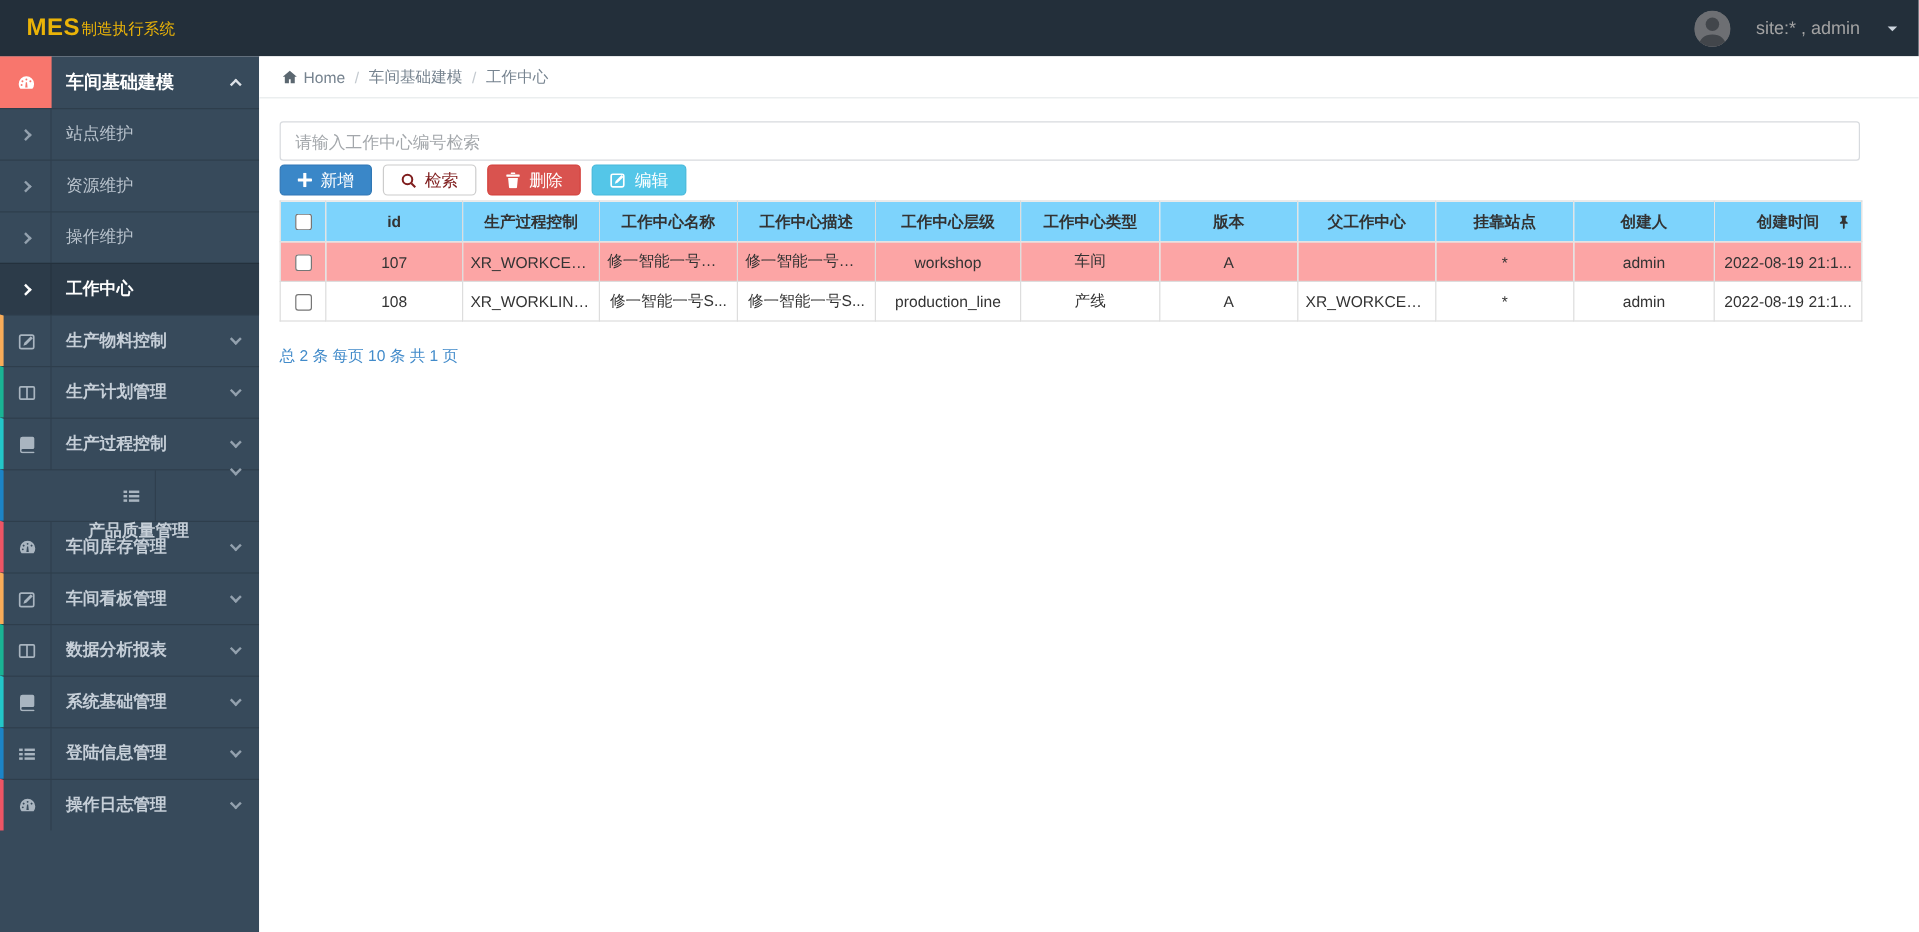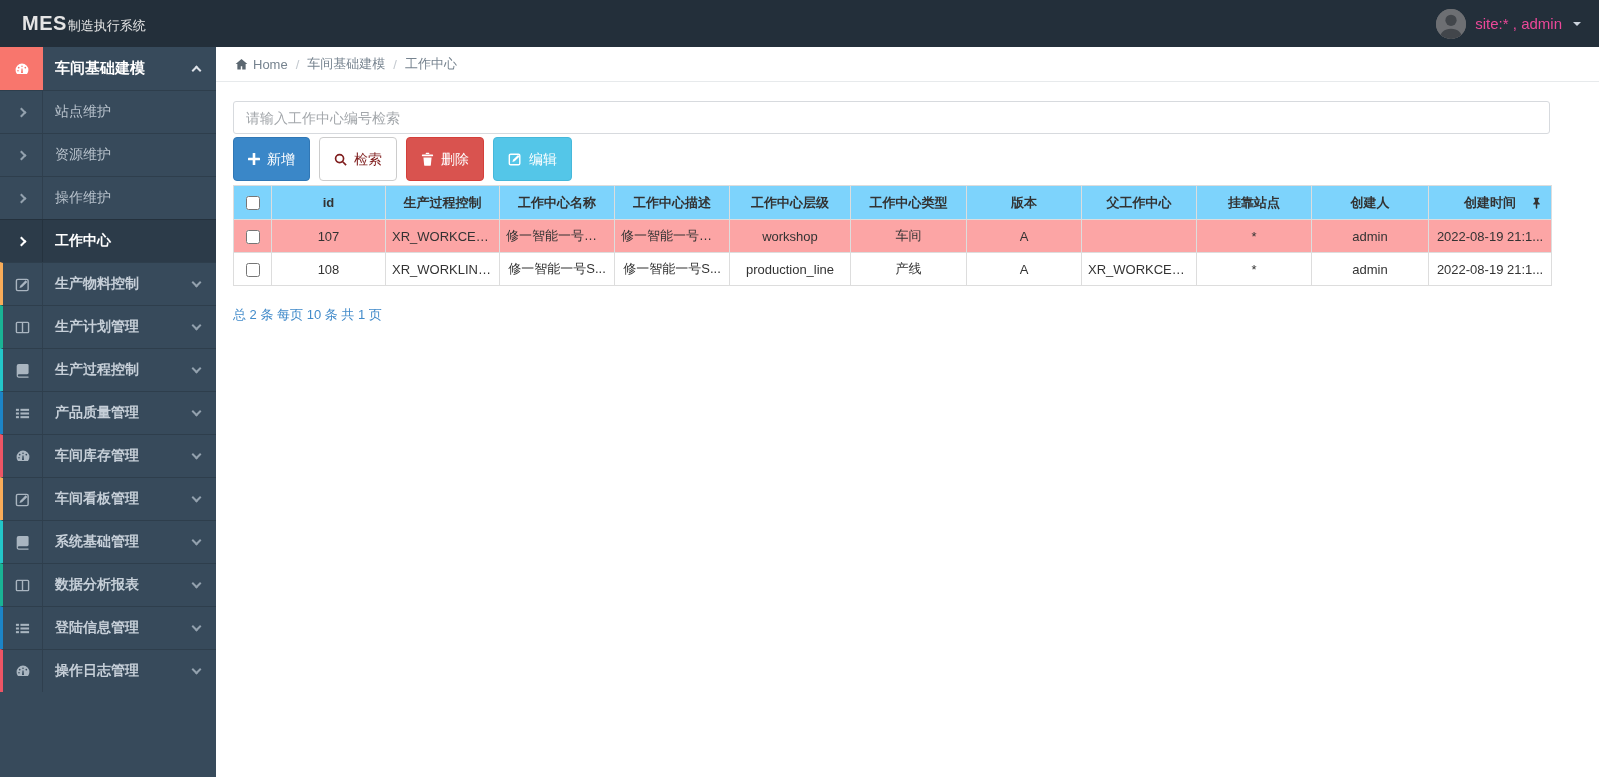--- a/index.html
+++ b/index.html
@@ -9,24 +9,24 @@
     --active-page:#428bca;
     --sidebar-active-highlight:#f8766d;
     --navbar-bg:#232f3a;
     --sidebar-bg:#374a5b;
   }
   *{box-sizing:border-box;margin:0;padding:0}
   html,body{width:1599px;height:777px;overflow:hidden;font-family:"Liberation Sans","DejaVu Sans",sans-serif;background:#fff}
 
   
   .navbar{height:47px;background:var(--navbar-bg);display:flex;align-items:center;justify-content:space-between;padding:0 18px 0 22px}
-  .logo{display:flex;align-items:flex-end;color:#e5e5e5;cursor:default}
+  .logo{display:flex;align-items:center;color:#eab308;cursor:default}
   .logo-mes{font-size:20px;font-weight:bold;letter-spacing:.5px}
   .logo-cn{font-size:13px;font-weight:normal;margin-left:1px}
-  .userbox{display:flex;align-items:center;gap:9px;color:#ec4899;font-size:15px;cursor:pointer}
+  .userbox{display:flex;align-items:center;gap:21px;color:#a3a3a3;font-size:15px;cursor:pointer}
   .avatar{width:30px;height:30px;border-radius:50%;overflow:hidden;flex:0 0 auto;background:#6d6f73}
   .caret{width:0;height:0;border-left:4px solid transparent;border-right:4px solid transparent;border-top:4px solid #ccd4dd;margin-left:2px}
 
   
   .sidebar{position:absolute;top:47px;left:0;width:216px;bottom:0;background:var(--sidebar-bg)}
   .side-item{display:flex;align-items:center;height:43px;border-top:1px solid rgba(0,0,0,.16);cursor:pointer;position:relative}
   .side-item:first-child{border-top:none}
   .side-icon{width:43px;height:100%;flex:0 0 auto;display:flex;align-items:center;justify-content:center;border-right:1px solid rgba(0,0,0,.14);color:#a9b5c0}
   .side-label{margin-left:12px;font-size:14px;color:#b9c3cd;white-space:nowrap}
   .side-item.group{border-left:3px solid transparent}
@@ -50,21 +50,21 @@
   .crumb{cursor:pointer}
   .crumb.current{cursor:default}
   .crumb-sep{margin:0 8px;color:#c3c9cf}
   .home-ic{color:#5b6770;margin-right:5px;display:inline-flex}
   .content{padding:19px 49px 0 17px}
 
   .search-input{width:100%;height:33px;border:1px solid #d7dade;border-radius:3px;padding:0 12px;font-size:14px;color:#555;outline:none;font-family:inherit}
   .search-input::placeholder{color:#a3a7ab}
 
   .toolbar{margin-top:3px;display:flex}
-  .btn{height:44px;padding:0 14px;border-radius:4px;border:1px solid transparent;font-size:14px;display:inline-flex;align-items:center;gap:7px;font-family:inherit;cursor:pointer;line-height:1}
+  .btn{height:26px;padding:0 14px;border-radius:4px;border:1px solid transparent;font-size:14px;display:inline-flex;align-items:center;gap:7px;font-family:inherit;cursor:pointer;line-height:1}
   .btn + .btn{margin-left:9px}
   .btn-primary{background:var(--primary-button);border-color:#3077b5;color:#fff}
   .btn-default{background:#fff;border-color:#ccc;color:#7f1d1d}
   .btn-danger{background:var(--danger-button);border-color:#d43f3a;color:#fff}
   .btn-info{background:var(--info-button);border-color:#46b8da;color:#fff}
 
   .grid{width:100%;border-collapse:collapse;table-layout:fixed;margin-top:4px;font-size:13px;color:#333}
   .grid th,.grid td{border:1px solid #ddd;text-align:center;overflow:hidden;white-space:nowrap;text-overflow:ellipsis;padding:0 6px}
   .grid th{height:34px;font-weight:bold;background:#7dd3fc;position:relative}
   .grid td{height:33px}
@@ -157,21 +157,21 @@
       </div>
       <div class="side-item group" style="border-left-color: rgb(35, 198, 200);">
         <span class="side-icon">
           <svg width="15" height="15" viewBox="0 0 16 16" fill="currentColor">
             <path d="M4 1h9a1.5 1.5 0 0 1 1.5 1.5v8A1.5 1.5 0 0 1 13 12H4.2a1.2 1.2 0 0 0 0 2.4H14a.6.6 0 0 1 0 1.2H4.2A2.4 2.4 0 0 1 1.8 13V3.2A2.2 2.2 0 0 1 4 1z"></path>
           </svg>
         </span>
         <span class="side-label">生产过程控制</span>
         <i class="chev down trail"></i>
       </div>
-      <div class="side-item group" style="border-left-color: rgb(28, 132, 198);">
+      <div class="side-item group" style="border-left-color: rgb(28, 132, 198); flex-direction: column;">
         <span class="side-icon">
           <svg width="15" height="15" viewBox="0 0 16 16" fill="currentColor">
             <rect x="1" y="3" width="3.2" height="2.2"></rect>
             <rect x="5.8" y="3" width="9.2" height="2.2"></rect>
             <rect x="1" y="6.9" width="3.2" height="2.2"></rect>
             <rect x="5.8" y="6.9" width="9.2" height="2.2"></rect>
             <rect x="1" y="10.8" width="3.2" height="2.2"></rect>
             <rect x="5.8" y="10.8" width="9.2" height="2.2"></rect>
           </svg>
         </span>
@@ -190,37 +190,37 @@
       <div class="side-item group" style="border-left-color: rgb(248, 172, 89);">
         <span class="side-icon">
           <svg width="15" height="15" viewBox="0 0 16 16" fill="none" stroke="currentColor" stroke-width="1.5">
             <rect x="1.5" y="2.5" width="12.5" height="12" rx="1.5"></rect>
             <path d="M4.8 11.8l.8-2.6 5.8-5.8 1.8 1.8-5.8 5.8z" fill="currentColor" stroke="none"></path>
           </svg>
         </span>
         <span class="side-label">车间看板管理</span>
         <i class="chev down trail"></i>
       </div>
-      <div class="side-item group" style="border-left-color: rgb(35, 198, 200);">
-        <span class="side-icon">
-          <svg width="15" height="15" viewBox="0 0 16 16" fill="currentColor">
-            <path d="M4 1h9a1.5 1.5 0 0 1 1.5 1.5v8A1.5 1.5 0 0 1 13 12H4.2a1.2 1.2 0 0 0 0 2.4H14a.6.6 0 0 1 0 1.2H4.2A2.4 2.4 0 0 1 1.8 13V3.2A2.2 2.2 0 0 1 4 1z"></path>
-          </svg>
-        </span>
-        <span class="side-label">系统基础管理</span>
-        <i class="chev down trail"></i>
-      </div>
       <div class="side-item group" style="border-left-color: rgb(26, 179, 148);">
         <span class="side-icon">
           <svg width="15" height="15" viewBox="0 0 16 16" fill="none" stroke="currentColor" stroke-width="1.5">
             <rect x="1.5" y="2.5" width="13" height="11" rx="1"></rect>
             <line x1="8" y1="2.5" x2="8" y2="13.5"></line>
           </svg>
         </span>
         <span class="side-label">数据分析报表</span>
+        <i class="chev down trail"></i>
+      </div>
+      <div class="side-item group" style="border-left-color: rgb(35, 198, 200);">
+        <span class="side-icon">
+          <svg width="15" height="15" viewBox="0 0 16 16" fill="currentColor">
+            <path d="M4 1h9a1.5 1.5 0 0 1 1.5 1.5v8A1.5 1.5 0 0 1 13 12H4.2a1.2 1.2 0 0 0 0 2.4H14a.6.6 0 0 1 0 1.2H4.2A2.4 2.4 0 0 1 1.8 13V3.2A2.2 2.2 0 0 1 4 1z"></path>
+          </svg>
+        </span>
+        <span class="side-label">系统基础管理</span>
         <i class="chev down trail"></i>
       </div>
       <div class="side-item group" style="border-left-color: rgb(28, 132, 198);">
         <span class="side-icon">
           <svg width="15" height="15" viewBox="0 0 16 16" fill="currentColor">
             <rect x="1" y="3" width="3.2" height="2.2"></rect>
             <rect x="5.8" y="3" width="9.2" height="2.2"></rect>
             <rect x="1" y="6.9" width="3.2" height="2.2"></rect>
             <rect x="5.8" y="6.9" width="9.2" height="2.2"></rect>
             <rect x="1" y="10.8" width="3.2" height="2.2"></rect>

